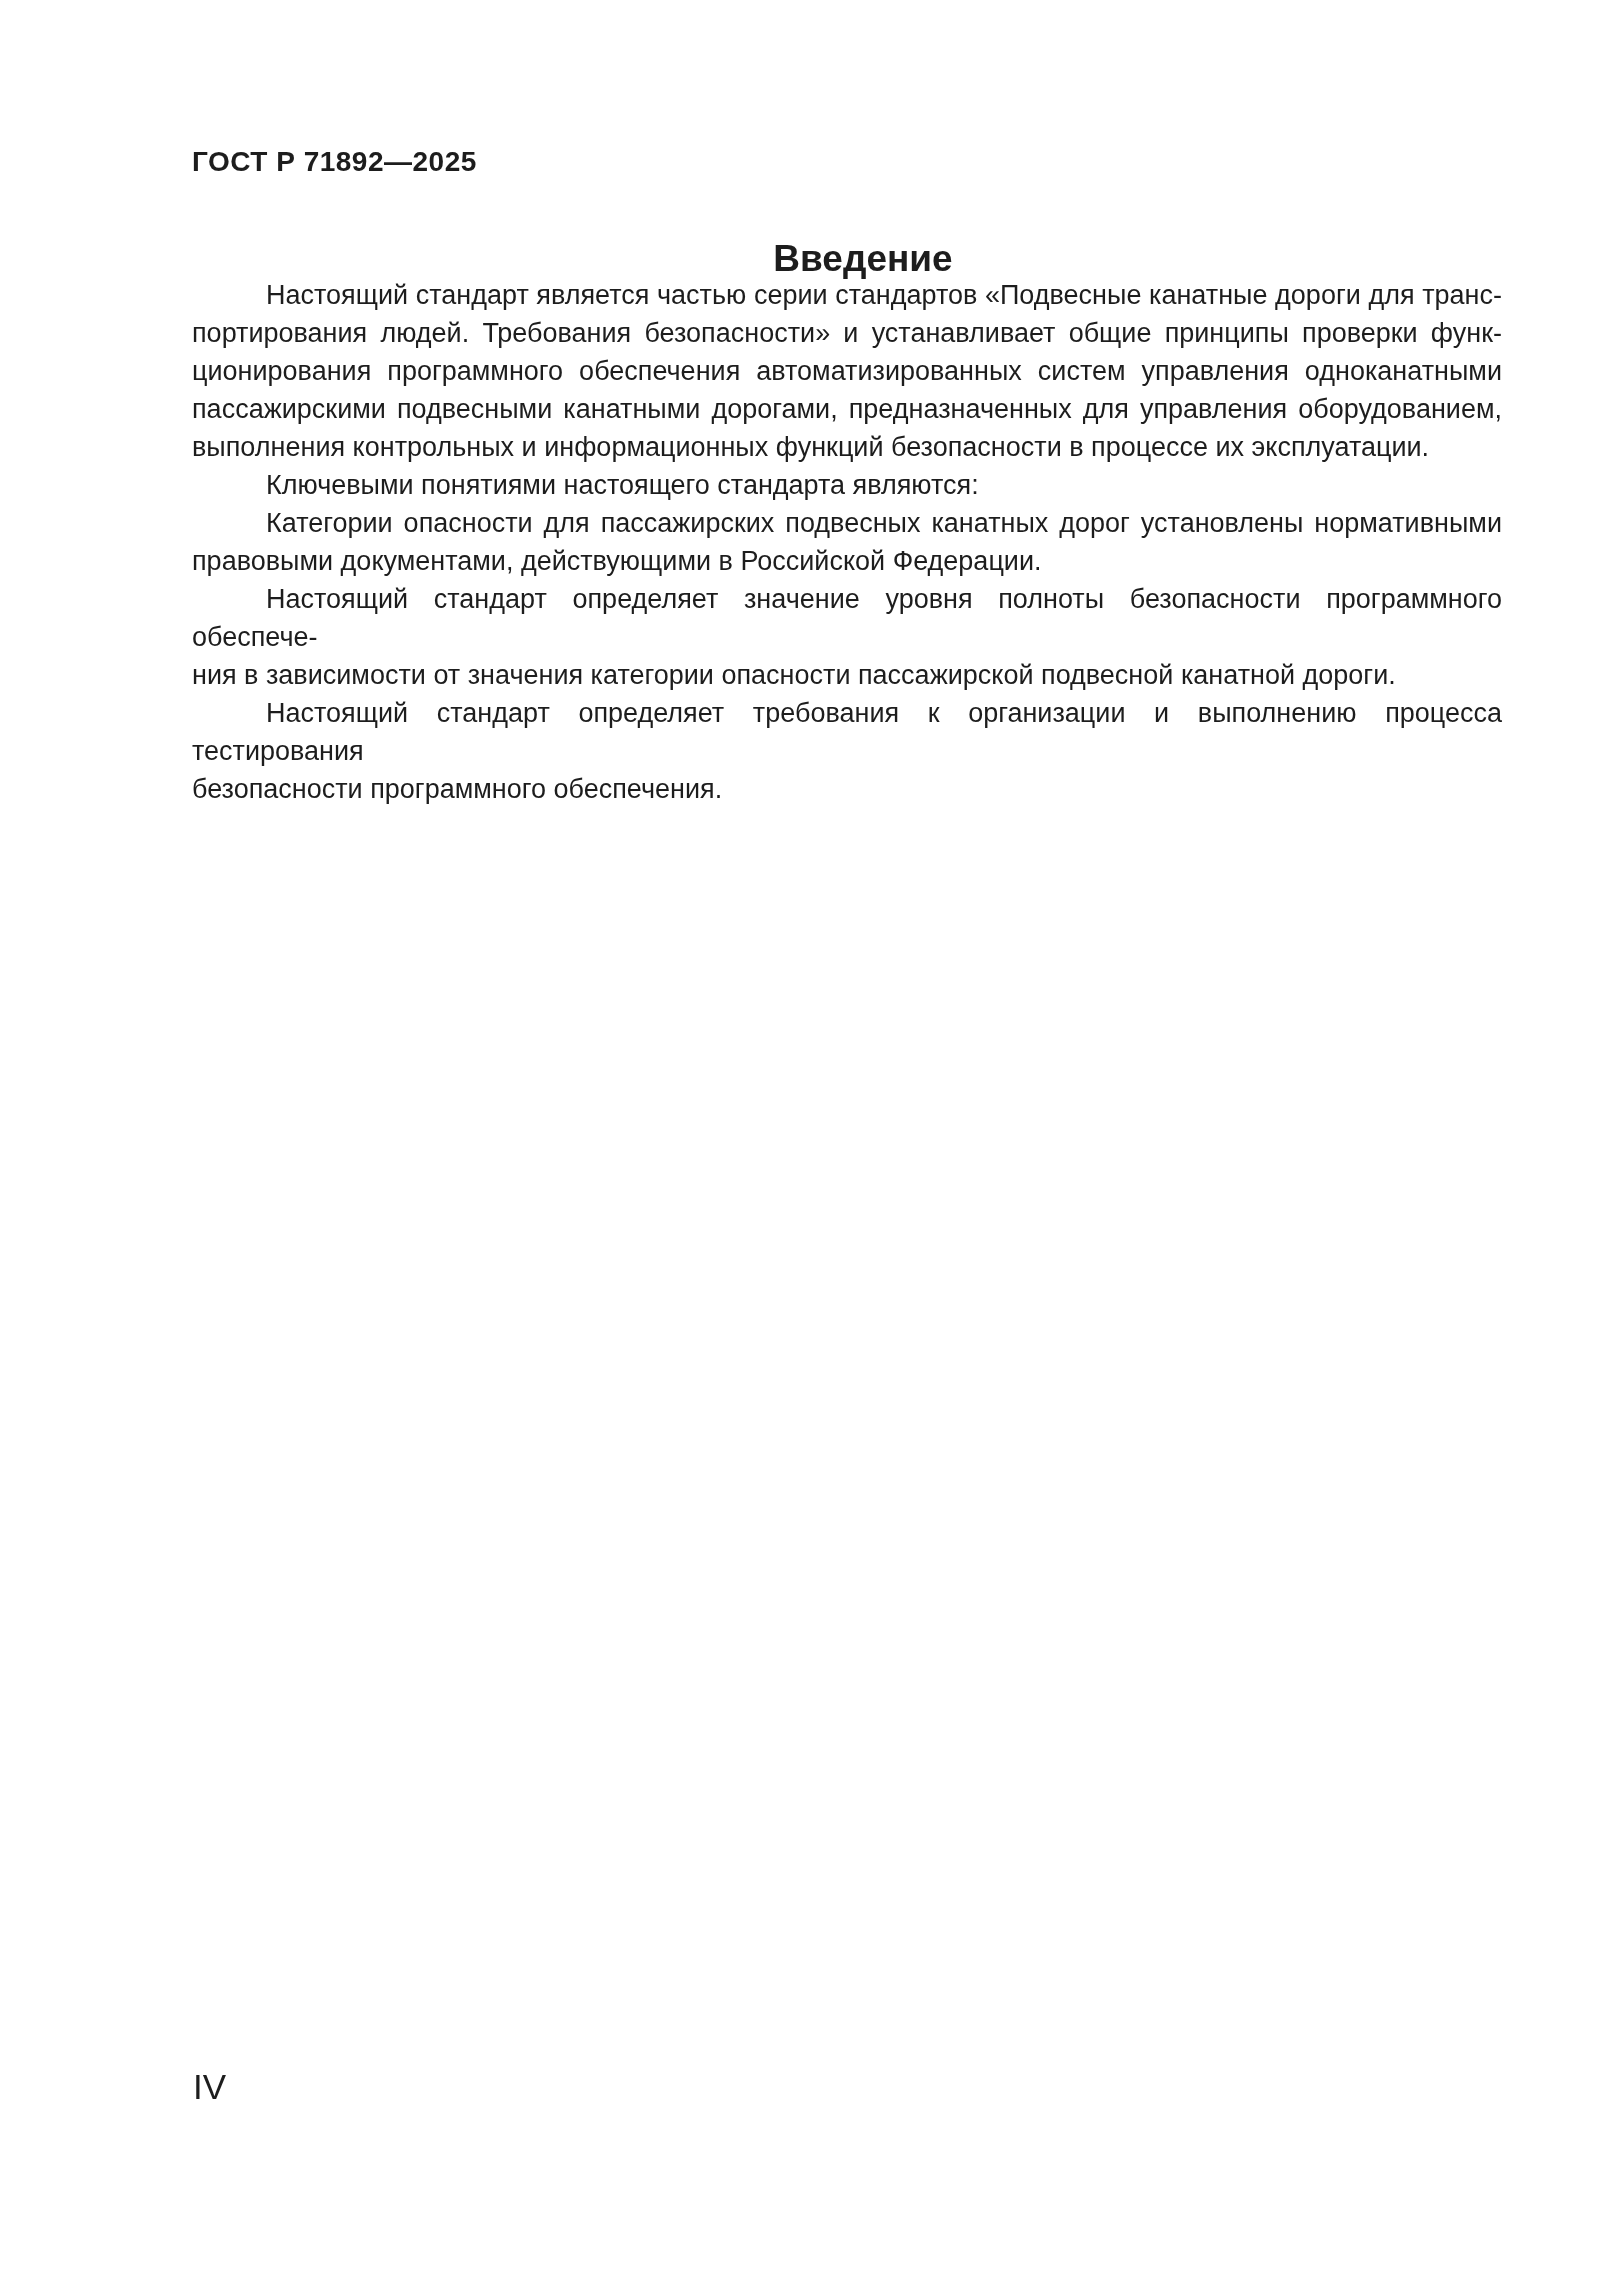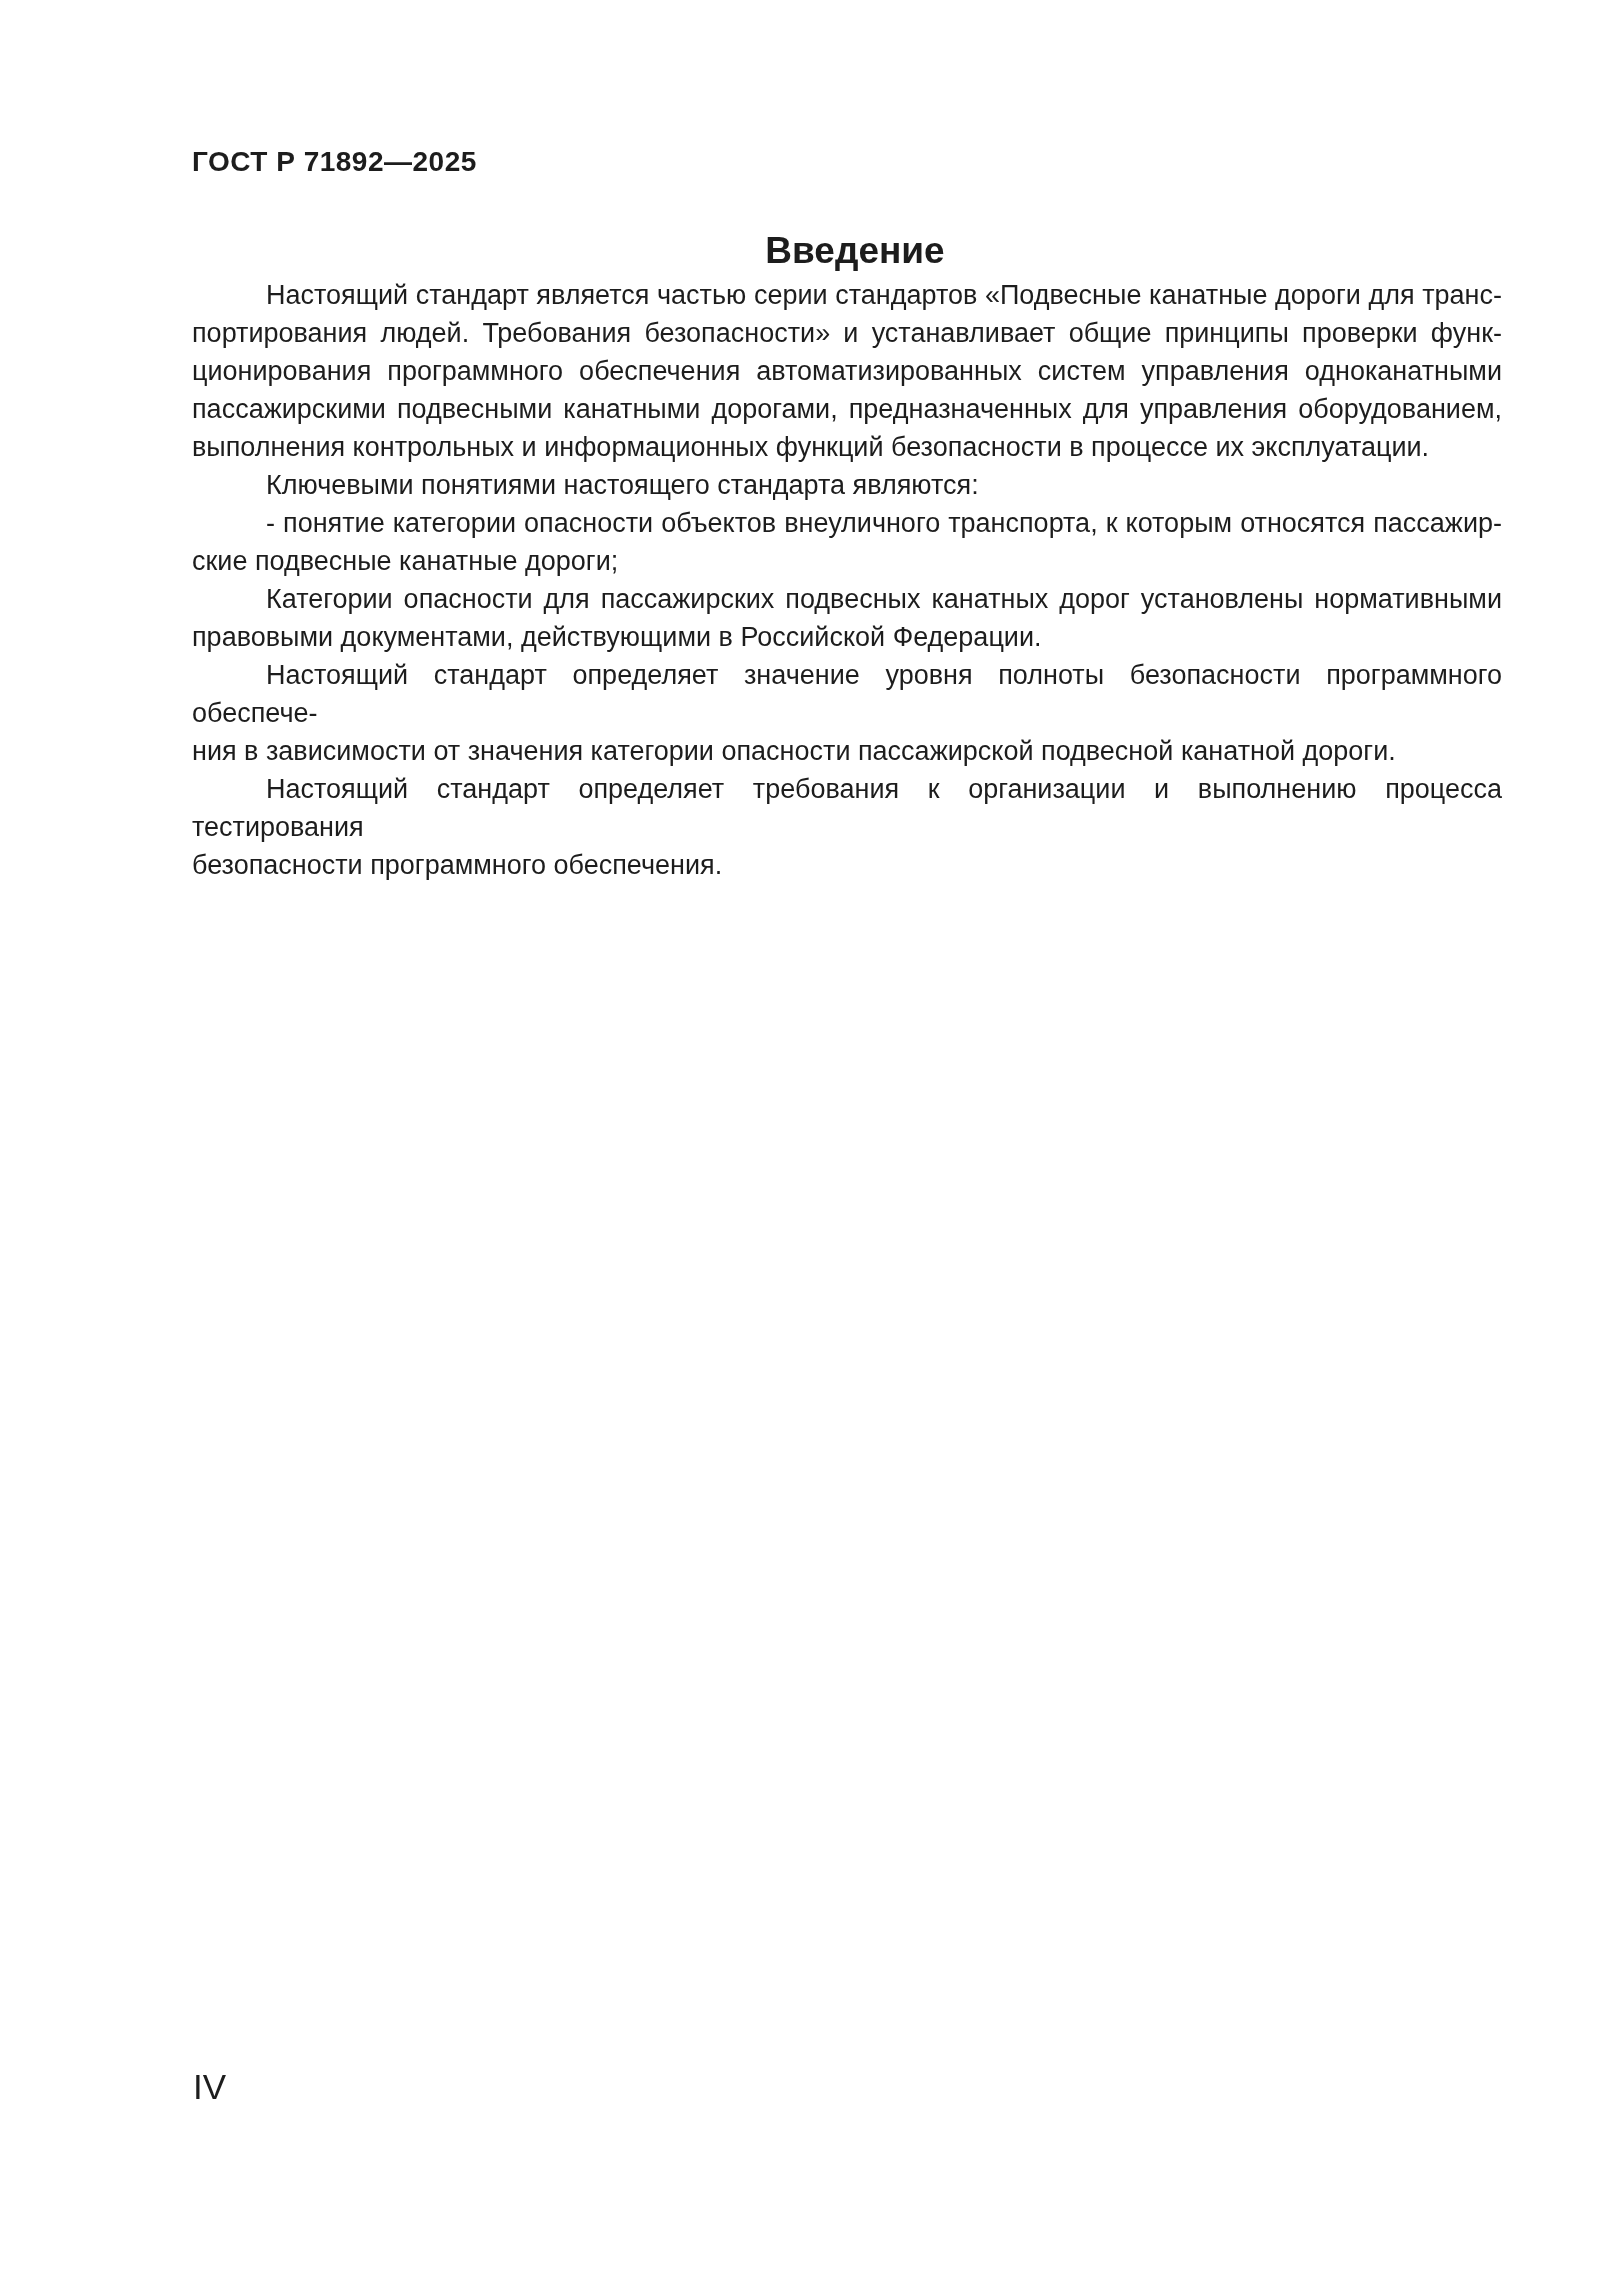--- a/index.html
+++ b/index.html
@@ -19,21 +19,21 @@
     font-size: 28px;
     font-weight: bold;
     letter-spacing: 0.5px;
     white-space: nowrap;
   }
   .doc-title {
     position: absolute;
     left: 192px;
     top: 222px;
     width: 1310px;
-    margin: 8px;
+    margin: 16px;
     text-align: center;
     font-size: 37px;
     font-weight: bold;
   }
   .doc-body {
     position: absolute;
     left: 192px;
     top: 276px;
     width: 1310px;
     font-size: 27px;
@@ -65,24 +65,20 @@
       <div class="line first full">Настоящий стандарт является частью серии стандартов «Подвесные канатные дороги для транс-</div>
       <div class="line full">портирования людей. Требования безопасности» и устанавливает общие принципы проверки функ-</div>
       <div class="line full">ционирования программного обеспечения автоматизированных систем управления одноканатными</div>
       <div class="line full">пассажирскими подвесными канатными дорогами, предназначенных для управления оборудованием,</div>
       <div class="line">выполнения контрольных и информационных функций безопасности в процессе их эксплуатации.</div>
     </div>
     <div class="para">
       <div class="line first">Ключевыми понятиями настоящего стандарта являются:</div>
     </div>
     <div class="para">
-      <div class="line first full">- понятие категории опасности объектов внеуличного транспорта, к которым относятся пассажир-</div>
-      <div class="line">ские подвесные канатные дороги;</div>
-    </div>
-    <div class="para">
       <div class="line first full">Категории опасности для пассажирских подвесных канатных дорог установлены нормативными</div>
       <div class="line">правовыми документами, действующими в Российской Федерации.</div>
     </div>
     <div class="para">
       <div class="line first full">Настоящий стандарт определяет значение уровня полноты безопасности программного обеспече-</div>
       <div class="line">ния в зависимости от значения категории опасности пассажирской подвесной канатной дороги.</div>
     </div>
     <div class="para">
       <div class="line first full">Настоящий стандарт определяет требования к организации и выполнению процесса тестирования</div>
       <div class="line">безопасности программного обеспечения.</div>

